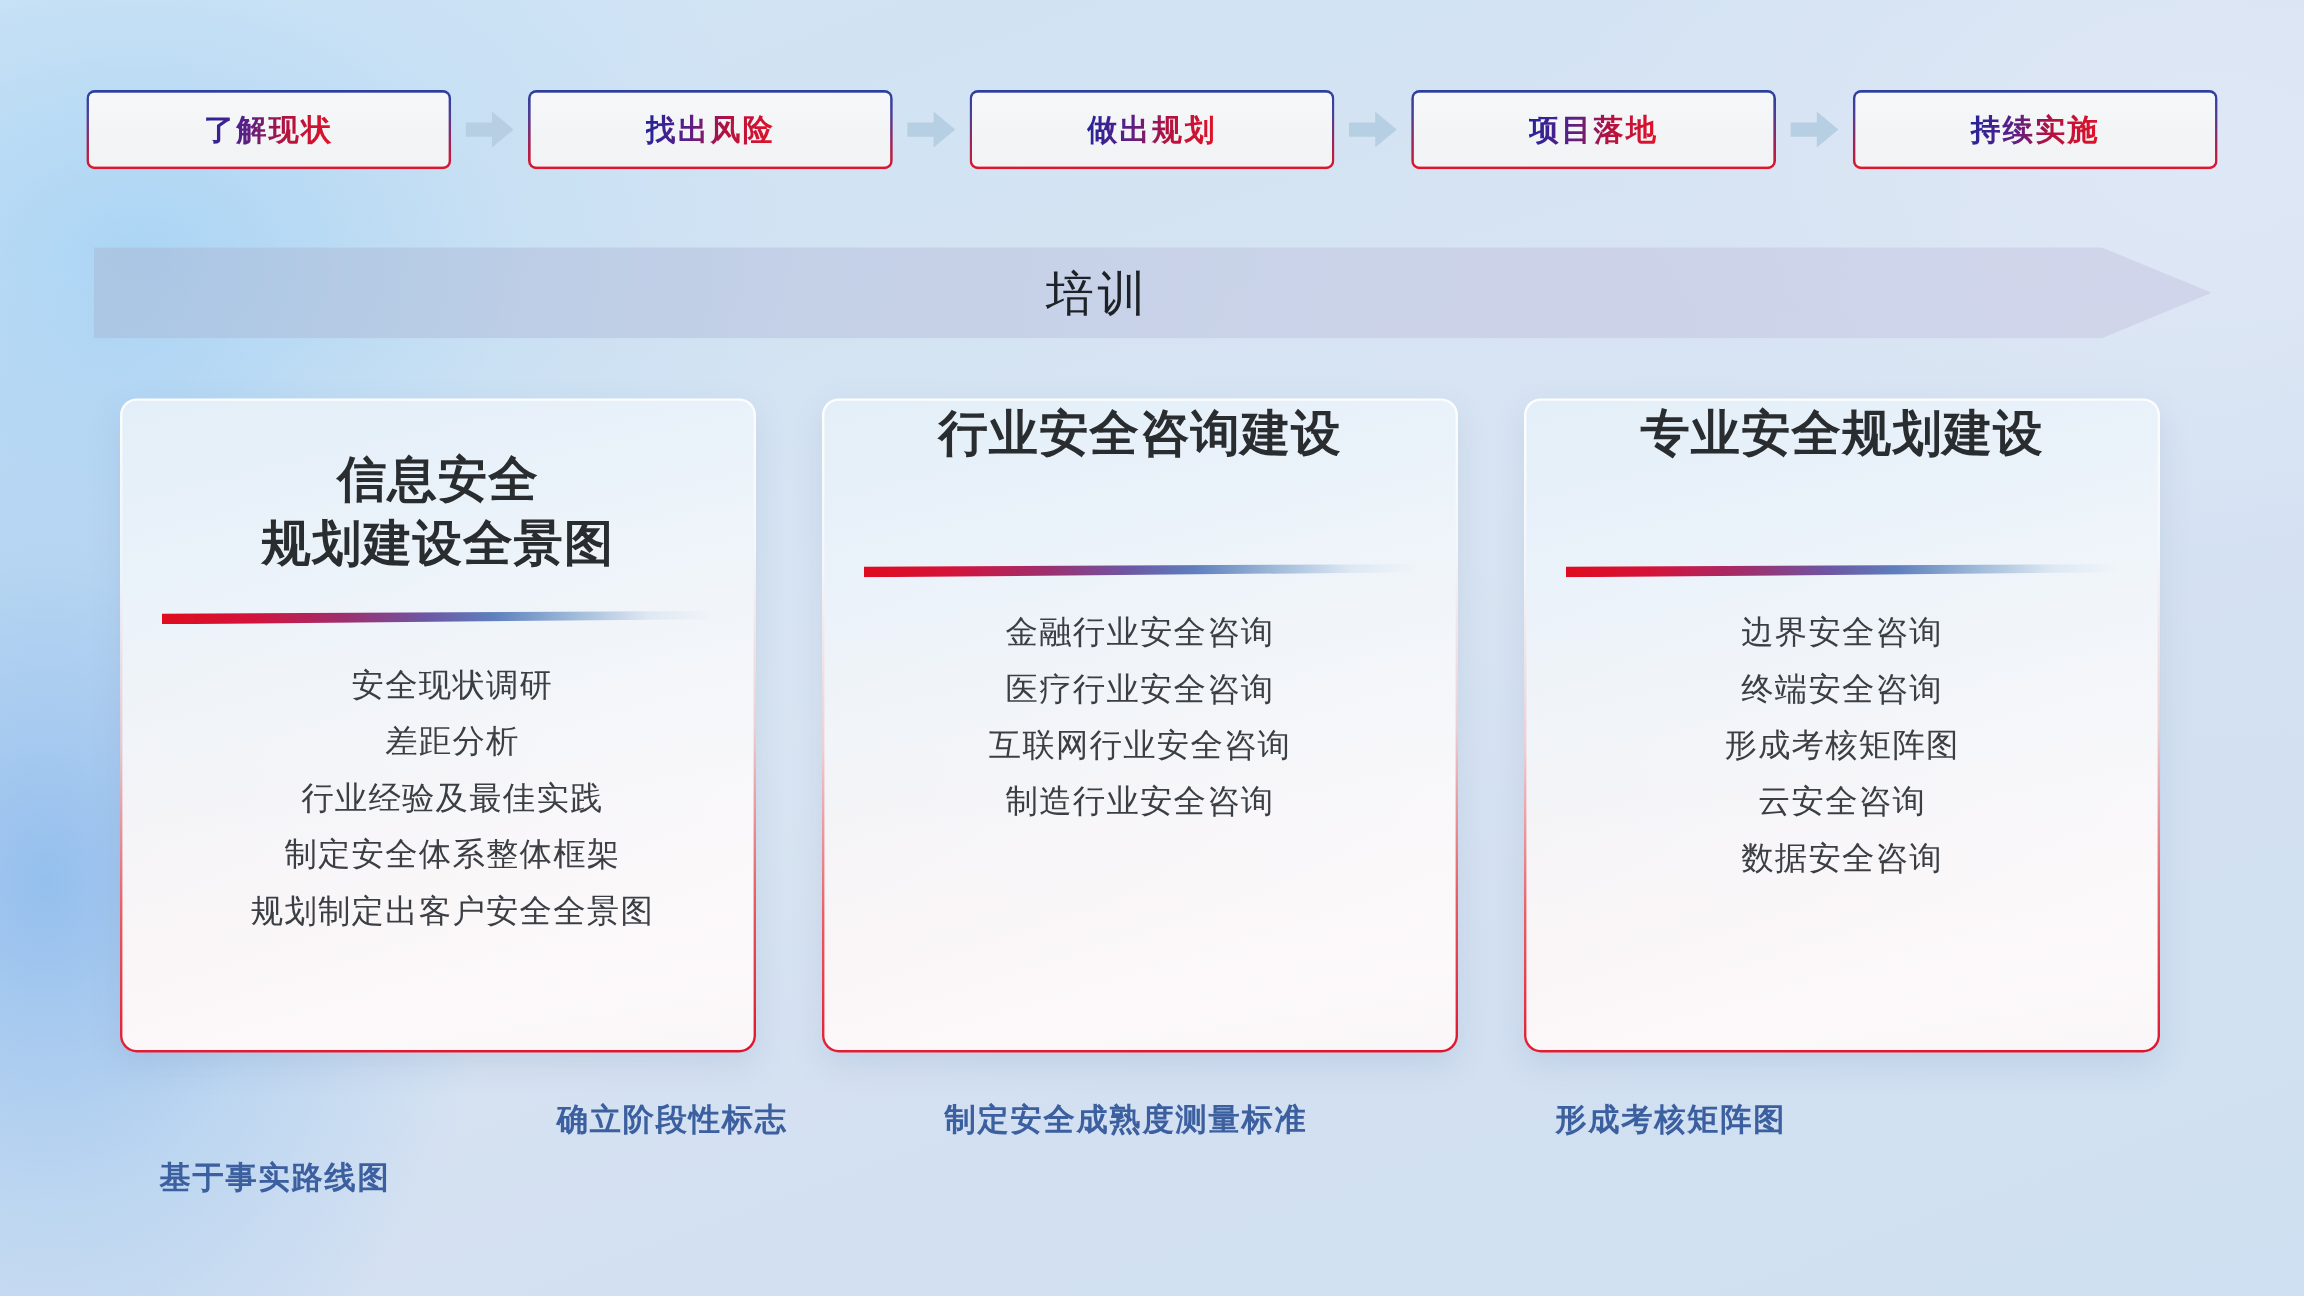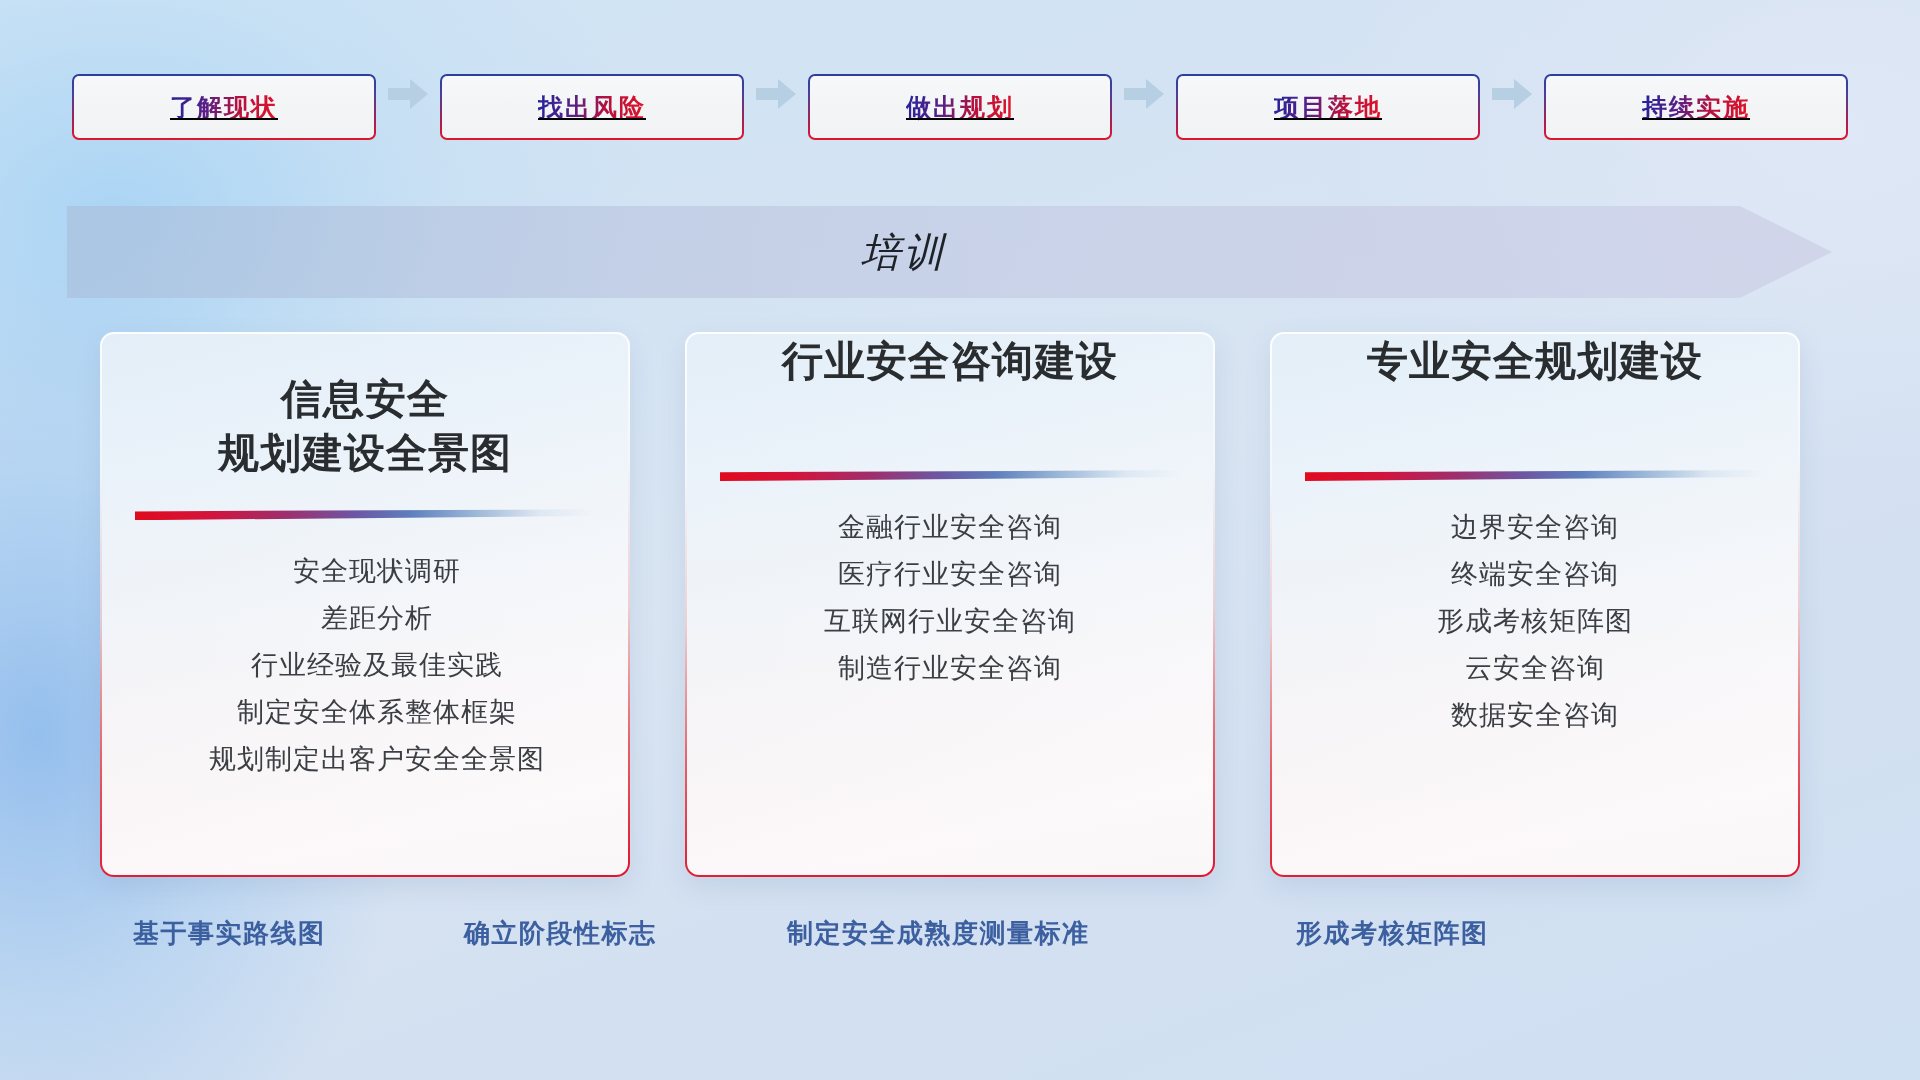--- a/index.html
+++ b/index.html
@@ -24,21 +24,21 @@
   }
 
   
   .steps {
     position: absolute;
     top: 74px;
     left: 72px;
     right: 72px;
     height: 68px;
     display: flex;
-    text-decoration: underline;
+    align-items: center;
   }
 
   .step-box {
     flex: 1 1 0;
     height: 66px;
     border-radius: 7px;
     background: linear-gradient(180deg, #f7f8fa 0%, #f3f4f6 55%, #f2f3f5 100%);
     border: 2px solid transparent;
     background-origin: border-box;
     background-clip: padding-box, border-box;
@@ -69,24 +69,23 @@
     display: flex;
     align-items: center;
     justify-content: center;
   }
   .step-arrow svg { display: block; }
 
   
   .banner {
     position: absolute;
     top: 206px;
-    left: 67px;
+    left: 78px;
     width: 1765px;
-    height: 92px;
-    font-style: italic;
+    height: 76px;
   }
   .banner-shape {
     position: absolute;
     inset: 0;
     background: linear-gradient(95deg, rgba(168,186,214,0.55) 0%, rgba(182,192,220,0.55) 30%, rgba(196,200,226,0.6) 62%, rgba(201,203,228,0.62) 100%);
     -webkit-clip-path: polygon(0 0, calc(100% - 92px) 0, 100% 50%, calc(100% - 92px) 100%, 0 100%);
     clip-path: polygon(0 0, calc(100% - 92px) 0, 100% 50%, calc(100% - 92px) 100%, 0 100%);
   }
   .banner-title {
     position: absolute;
@@ -217,21 +216,21 @@
   }
   .footnote {
     position: absolute;
     font-size: 26px;
     font-weight: 700;
     color: #3c5fa0;
     letter-spacing: 1.5px;
     white-space: nowrap;
     top: 0;
   }
-  .fn0 { left: 133px; }
+  .fn0 { left: 133px; margin-top: 48px; }
   .fn1 { left: 464px; }
   .fn2 { left: 787px; }
   .fn3 { left: 1296px; }
 </style>
 </head>
 <body>
 
 <div class="slide">
 
   <div class="steps">

